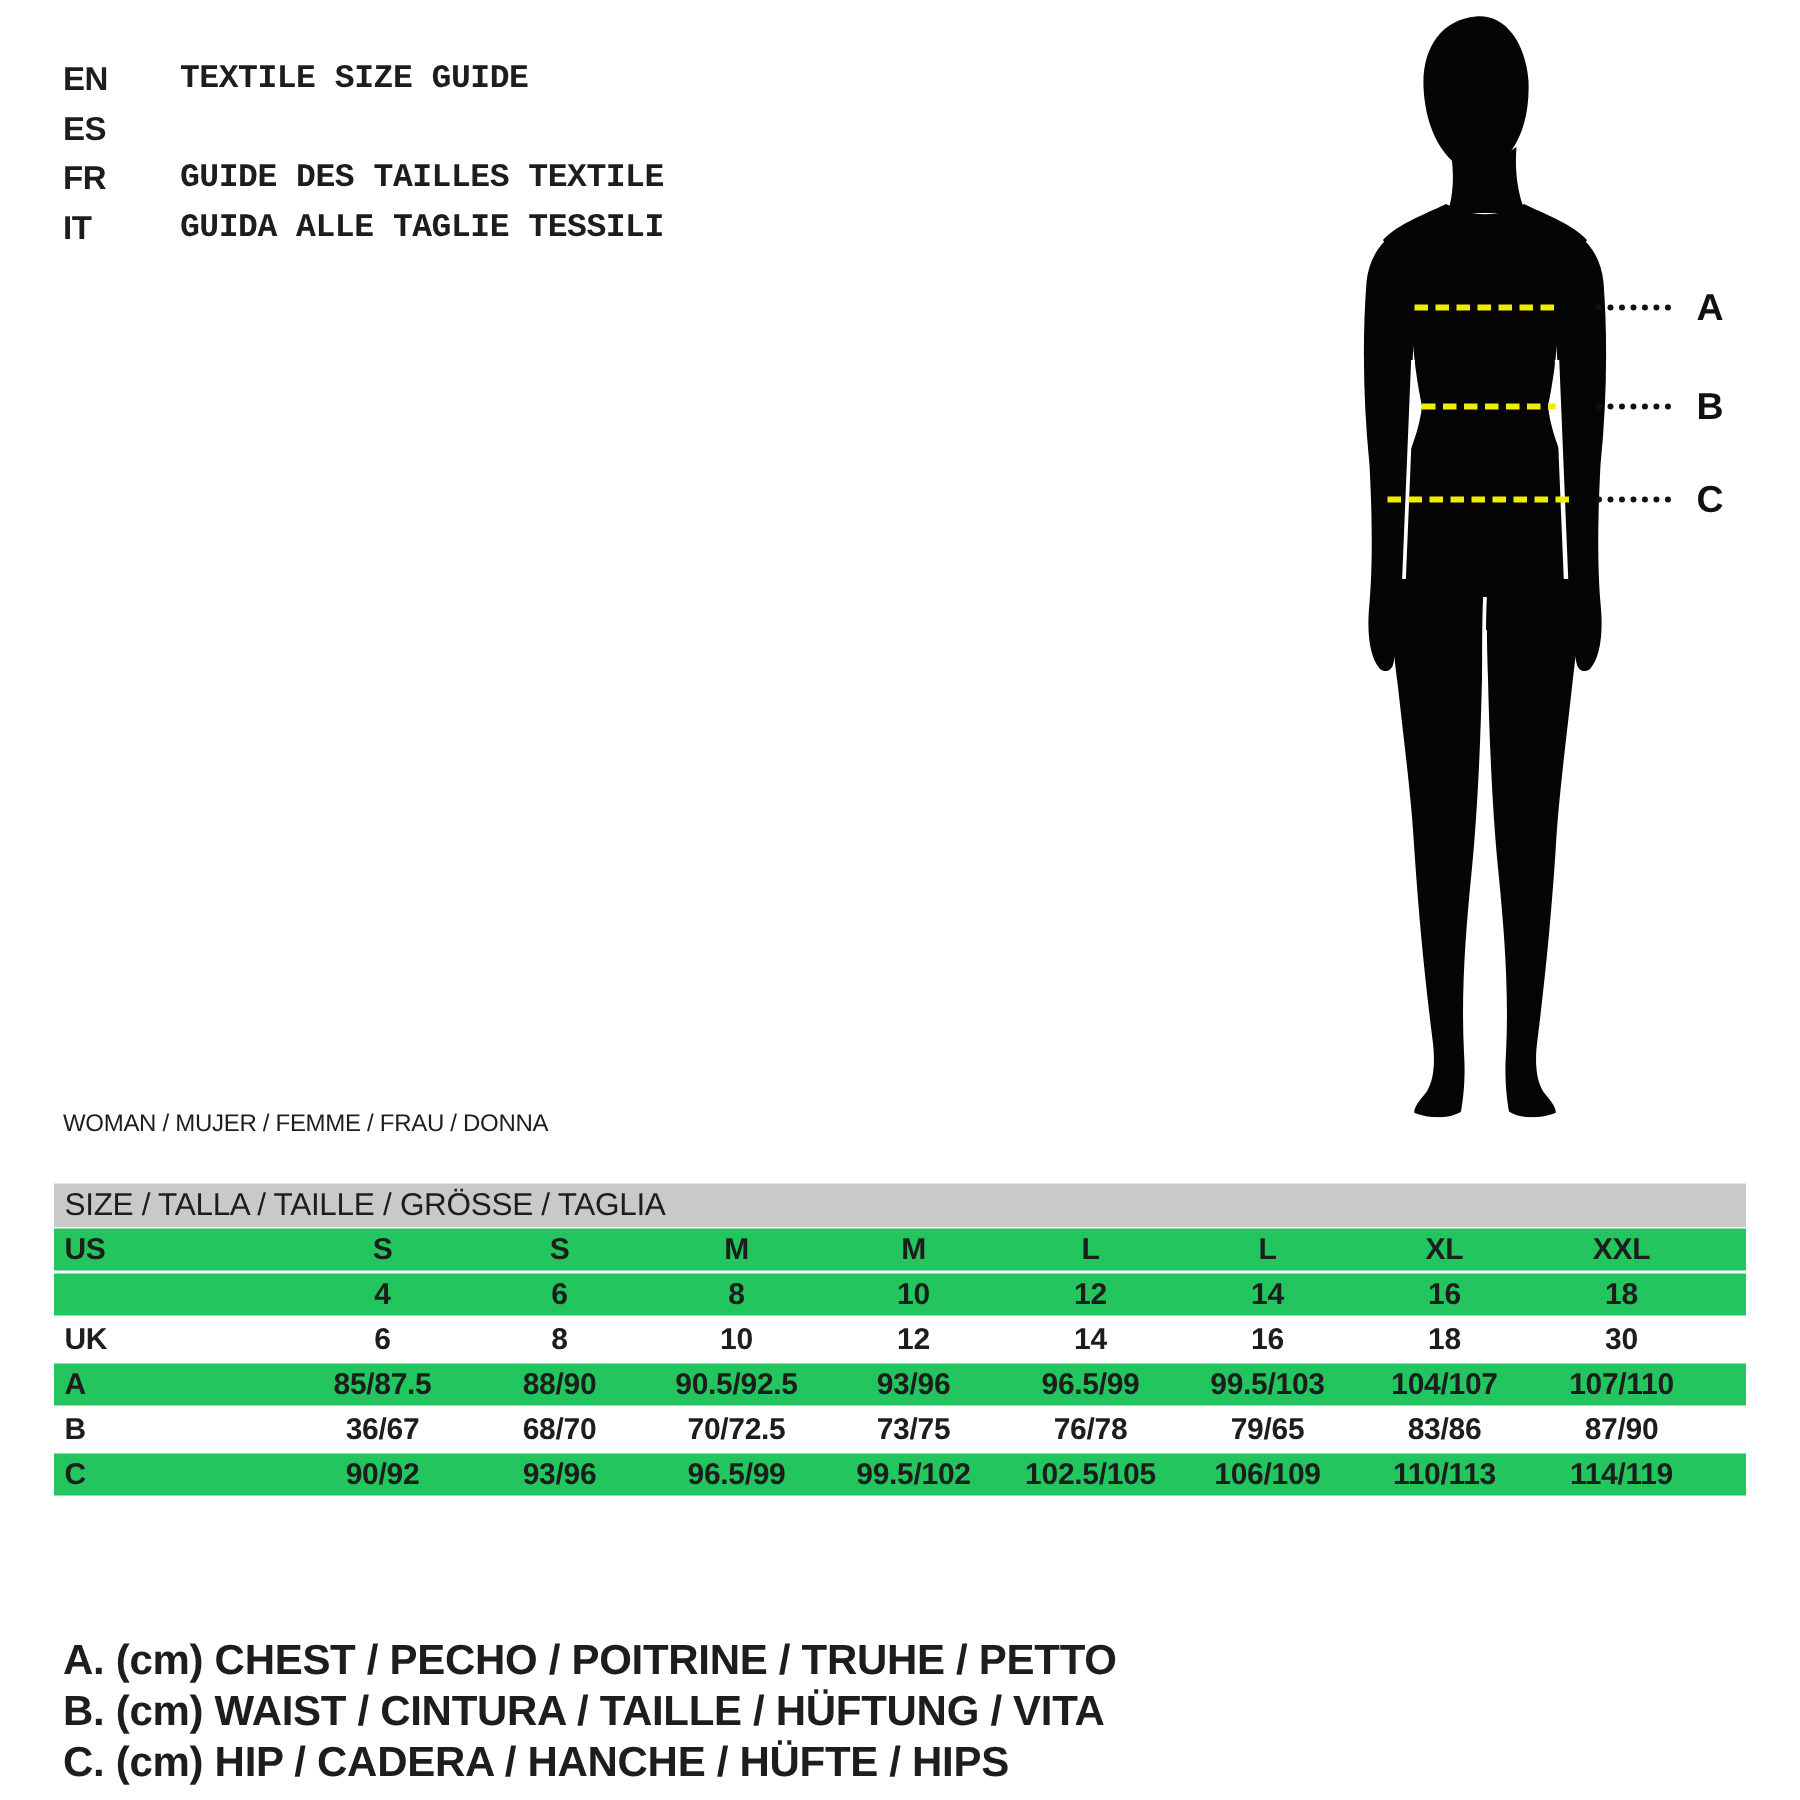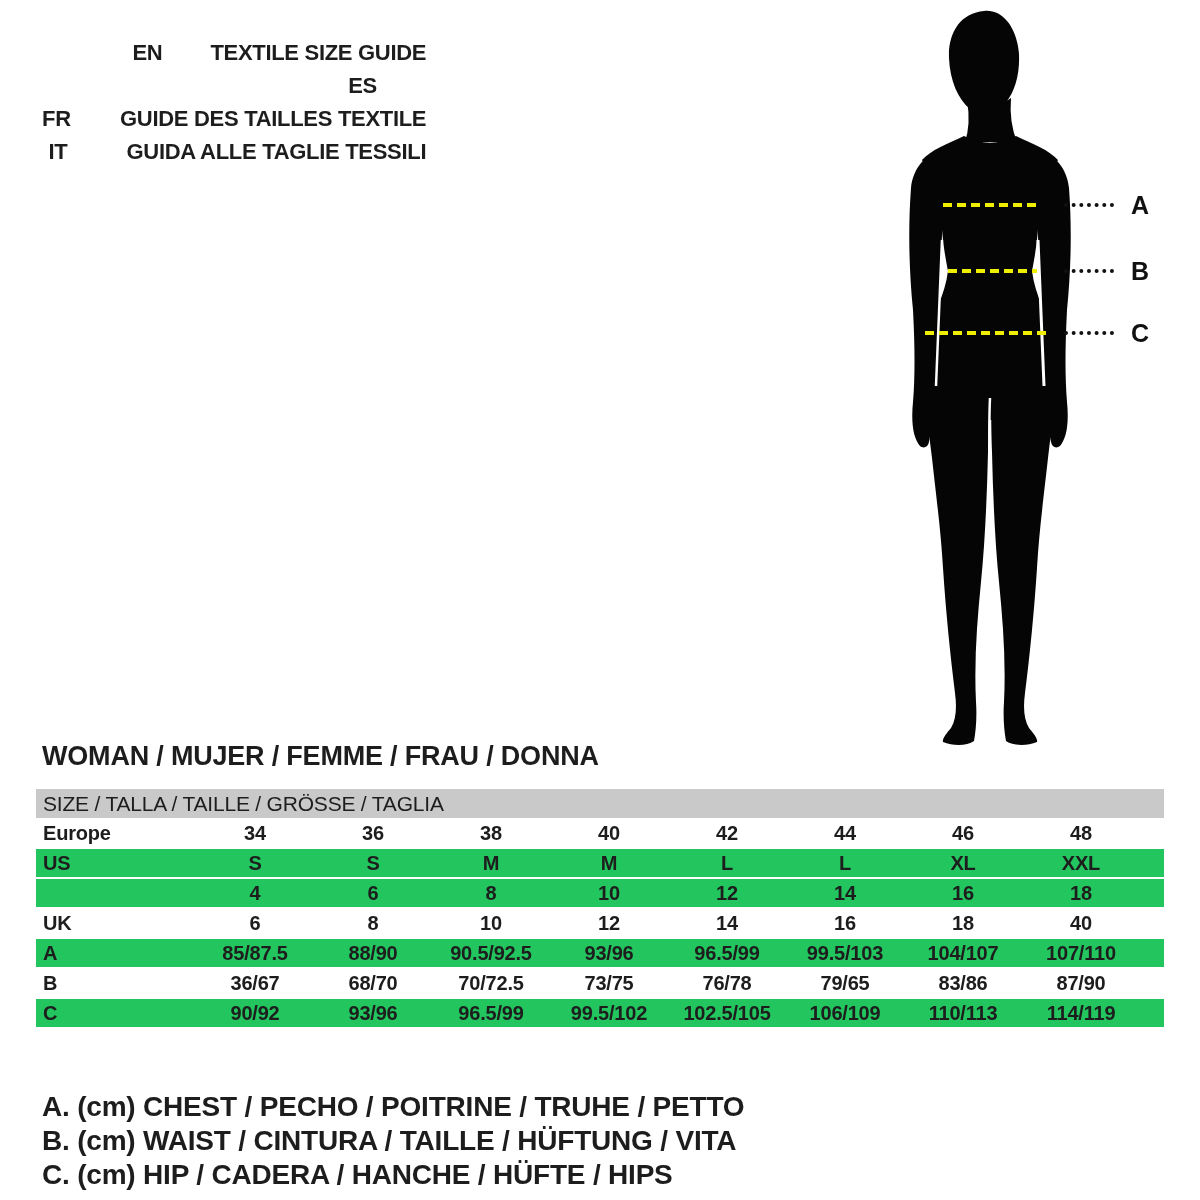--- a/index.html
+++ b/index.html
@@ -2,38 +2,38 @@
 <html><head>
 <meta charset="utf-8">
 <style>
   * { margin:0; padding:0; box-sizing:border-box; }
   html,body { width:1200px; height:1200px; background:#ffffff; overflow:hidden;
     font-family:"Liberation Sans", sans-serif; color:#1d1d1d; }
   .abs { position:absolute; }
 
   
   .lang-list { left:42px; top:36px; }
-  .lang-row { display:flex; height:33px; line-height:33px;justify-content:flex-end; }
+  .lang-row { display:flex; height:33px; line-height:33px; }
   .lang-code { width:78px; font-size:22px; font-weight:700; letter-spacing:-0.3px; }
-  .lang-label { font-size:22px; font-weight:700; letter-spacing:-0.3px; white-space:nowrap; }
+  .lang-label { font-size:22px; font-weight:700; letter-spacing:-0.3px; white-space:nowrap;font-family:Liberation Mono, monospace; }
 
   
   .figure-svg { left:895px; top:8px; }
   .measure-label { width:36px; text-align:center; font-size:25px; font-weight:700;
     line-height:30px; color:#111; }
   .lbl-a { left:1122px; top:190px; }
   .lbl-b { left:1122px; top:256px; }
   .lbl-c { left:1122px; top:318px; }
   .dots { width:50px; height:0; border-top:4px dotted #111; }
   .dots-a { left:1064px; top:203px; }
   .dots-b { left:1064px; top:269px; }
   .dots-c { left:1064px; top:331px; }
 
   
-  .woman-title { left:42px; top:741px; font-size:27px; font-weight:700; letter-spacing:-0.2px; }
+  .woman-title { left:42px; top:741px; font-size:16px; font-weight:400; letter-spacing:-0.2px; }
 
   
   .size-table { left:36px; top:789px; width:1128px; }
   .t-header { height:29px; line-height:29px; background:#c9c9c9; margin-bottom:1px;
     padding-left:7px; font-size:21px; font-weight:400; letter-spacing:-0.2px; }
   .t-row { display:flex; height:28px; line-height:28px; margin-bottom:2px;
     font-size:20px; font-weight:700; letter-spacing:-0.2px; }
   .t-row.shaded { background:#22c55e;align-items:center; }
   .t-row .cell { width:118px; text-align:center; }
   .t-row .cell.label { width:160px; text-align:left; padding-left:7px; }
@@ -96,31 +96,20 @@
 <div class="abs dots dots-c"></div>
 <div class="abs measure-label lbl-a">A</div>
 <div class="abs measure-label lbl-b">B</div>
 <div class="abs measure-label lbl-c">C</div>
 
 <div class="abs woman-title">WOMAN / MUJER / FEMME / FRAU / DONNA</div>
 
 <div class="abs size-table">
   <div class="t-header">SIZE / TALLA / TAILLE / GRÖSSE / TAGLIA</div>
   <div>
-      <div class="t-row">
-        <div class="cell label">Europe</div>
-        <div class="cell">34</div>
-        <div class="cell">36</div>
-        <div class="cell">38</div>
-        <div class="cell">40</div>
-        <div class="cell">42</div>
-        <div class="cell">44</div>
-        <div class="cell">46</div>
-        <div class="cell">48</div>
-      </div>
       <div class="t-row shaded">
         <div class="cell label">US</div>
         <div class="cell">S</div>
         <div class="cell">S</div>
         <div class="cell">M</div>
         <div class="cell">M</div>
         <div class="cell">L</div>
         <div class="cell">L</div>
         <div class="cell">XL</div>
         <div class="cell">XXL</div>
@@ -138,21 +127,21 @@
       </div>
       <div class="t-row">
         <div class="cell label">UK</div>
         <div class="cell">6</div>
         <div class="cell">8</div>
         <div class="cell">10</div>
         <div class="cell">12</div>
         <div class="cell">14</div>
         <div class="cell">16</div>
         <div class="cell">18</div>
-        <div class="cell">40</div>
+        <div class="cell">30</div>
       </div>
       <div class="t-row shaded">
         <div class="cell label">A</div>
         <div class="cell">85/87.5</div>
         <div class="cell">88/90</div>
         <div class="cell">90.5/92.5</div>
         <div class="cell">93/96</div>
         <div class="cell">96.5/99</div>
         <div class="cell">99.5/103</div>
         <div class="cell">104/107</div>

